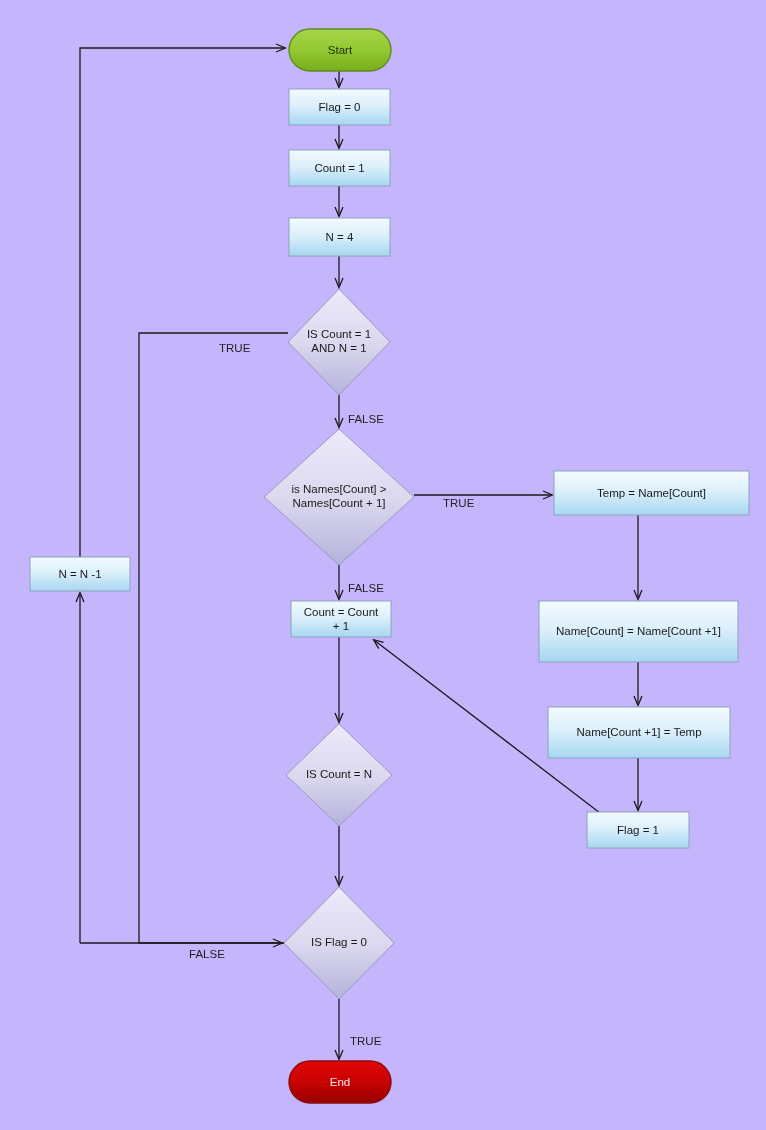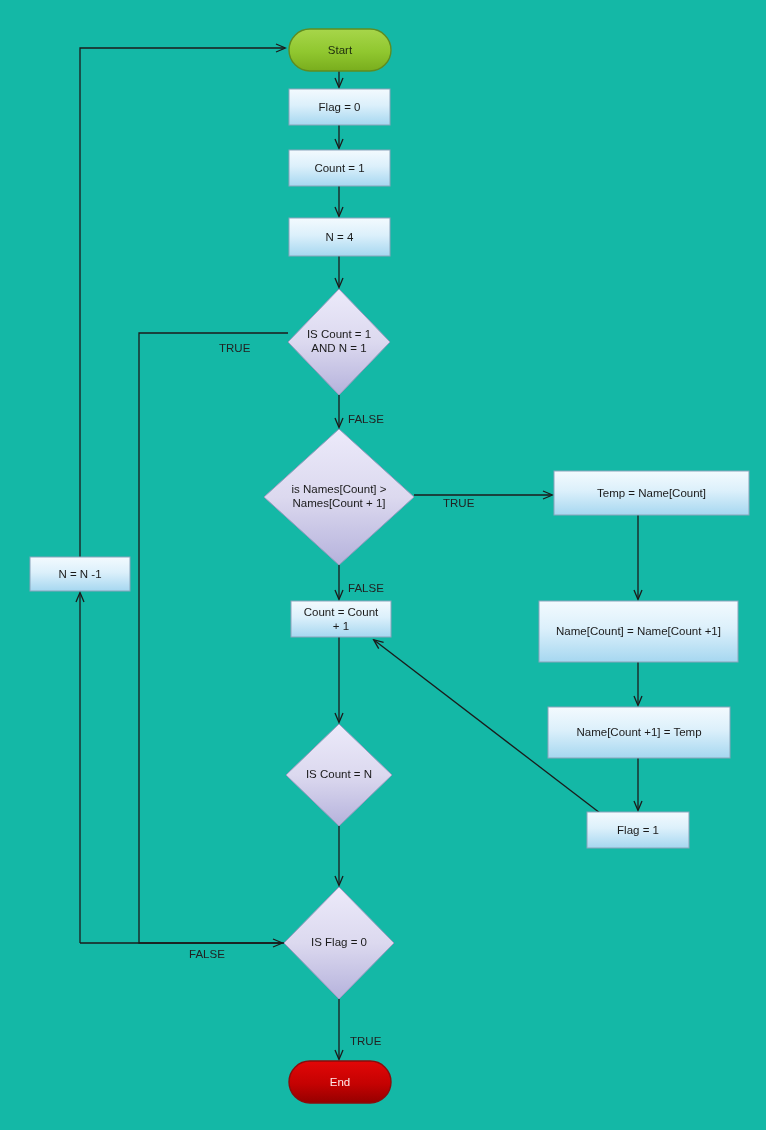--- a/index.html
+++ b/index.html
@@ -11,21 +11,21 @@
   body {
     width: 766px;
     height: 1130px;
     font-family: "Liberation Sans", sans-serif;
     overflow: hidden;
   }
   #flowchart-root {
     position: relative;
     width: 766px;
     height: 1130px;
-    background: #14b8a6;
+    background: #c4b5fd;
   }
   svg#flowchart-svg {
     display: block;
     width: 766px;
     height: 1130px;
   }
   .node-label {
     font-family: "Liberation Sans", sans-serif;
     font-size: 11.5px;
     fill: #1a1a1a;

